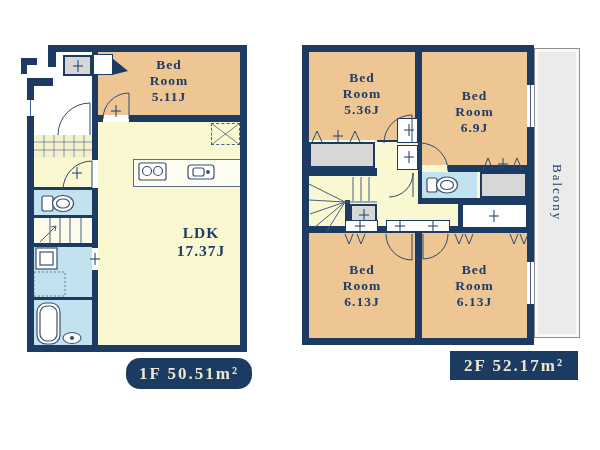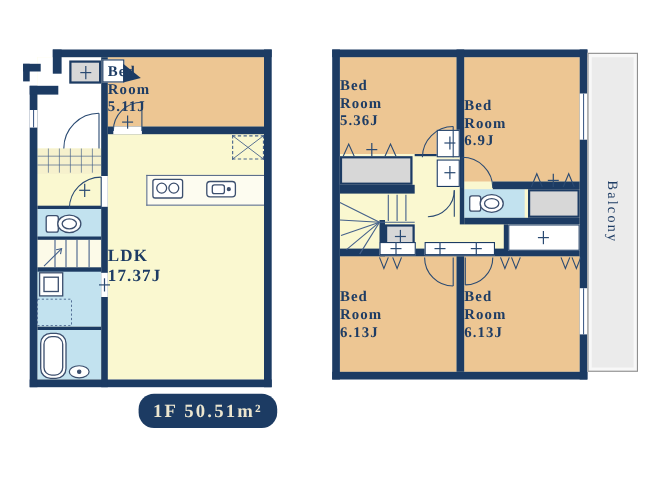--- a/index.html
+++ b/index.html
@@ -2,21 +2,21 @@
 <html><head>
 <meta charset="utf-8">
 <style>
   html,body{margin:0;padding:0;background:#fff;}
   #canvas{position:relative;width:600px;height:450px;background:#fff;overflow:hidden;
           font-family:"Liberation Serif","DejaVu Serif",serif;}
   .abs{position:absolute;}
   .wall{position:absolute;background:#1c3b63;}
   .fill{position:absolute;}
   .gap{position:absolute;background:#ffffff;}
-  .room-label{position:absolute;text-align:left;white-space:pre-line;
+  .room-label{position:absolute;text-align:center;white-space:pre-line;
       font-weight:700;font-size:13.5px;line-height:1.18;color:#1e3c64;letter-spacing:1px;z-index:6;}
   .ldk-label{font-size:15.5px;}
   .area-label{position:absolute;background:#1c3b63;color:#ece6cf;text-align:center;
       font-weight:700;font-size:17px;letter-spacing:2px;z-index:6;}
   .balcony{position:absolute;background:#ebebeb;border:1px solid #8f8f8f;
       box-shadow:inset 0 0 0 3px #f8f8f8;display:flex;align-items:center;justify-content:center;z-index:1;}
   .balcony span{writing-mode:vertical-rl;text-orientation:mixed;font-weight:400;
       font-size:13px;color:#1e3c64;letter-spacing:2px;}
   .closet{position:absolute;background:#d7d7d7;border:2px solid #1c3b63;box-sizing:border-box;}
   .wclos{position:absolute;background:#fff;border:1px solid #1c3b63;box-sizing:border-box;}
@@ -246,29 +246,30 @@
       <line x1="400" y1="220" x2="400" y2="232"></line>
         <line x1="395" y1="226" x2="405" y2="226"></line>
       <line x1="433" y1="220" x2="433" y2="232"></line>
         <line x1="428" y1="226" x2="438" y2="226"></line>
     </g>
   </svg>
 
   <div class="room-label" style="left:98px;top:57px;width:142px;">Bed
 Room
 5.11J</div>
-  <div class="room-label ldk-label" style="left:98px;top:224px;width:142px;">LDK
+  <div class="room-label ldk-label" style="left:98px;top:224px;width:142px;padding-left:32px;">LDK
 17.37J</div>
   <div class="room-label" style="left:309px;top:70px;width:106px;">Bed
 Room
 5.36J</div>
   <div class="room-label" style="left:422px;top:88px;width:105px;">Bed
 Room
 6.9J</div>
   <div class="room-label" style="left:309px;top:262px;width:106px;">Bed
 Room
 6.13J</div>
   <div class="room-label" style="left:422px;top:262px;width:105px;">Bed
 Room
 6.13J</div>
   <div class="area-label" style="left:126px;top:358px;width:126px;height:31px;line-height:31px;border-radius:14px;">1F 50.51m²</div>
+  <div class="area-label" style="left:450px;top:351px;width:128px;height:29px;line-height:29px;">2F 52.17m²</div>
 
 </div>
 
 </body></html>

